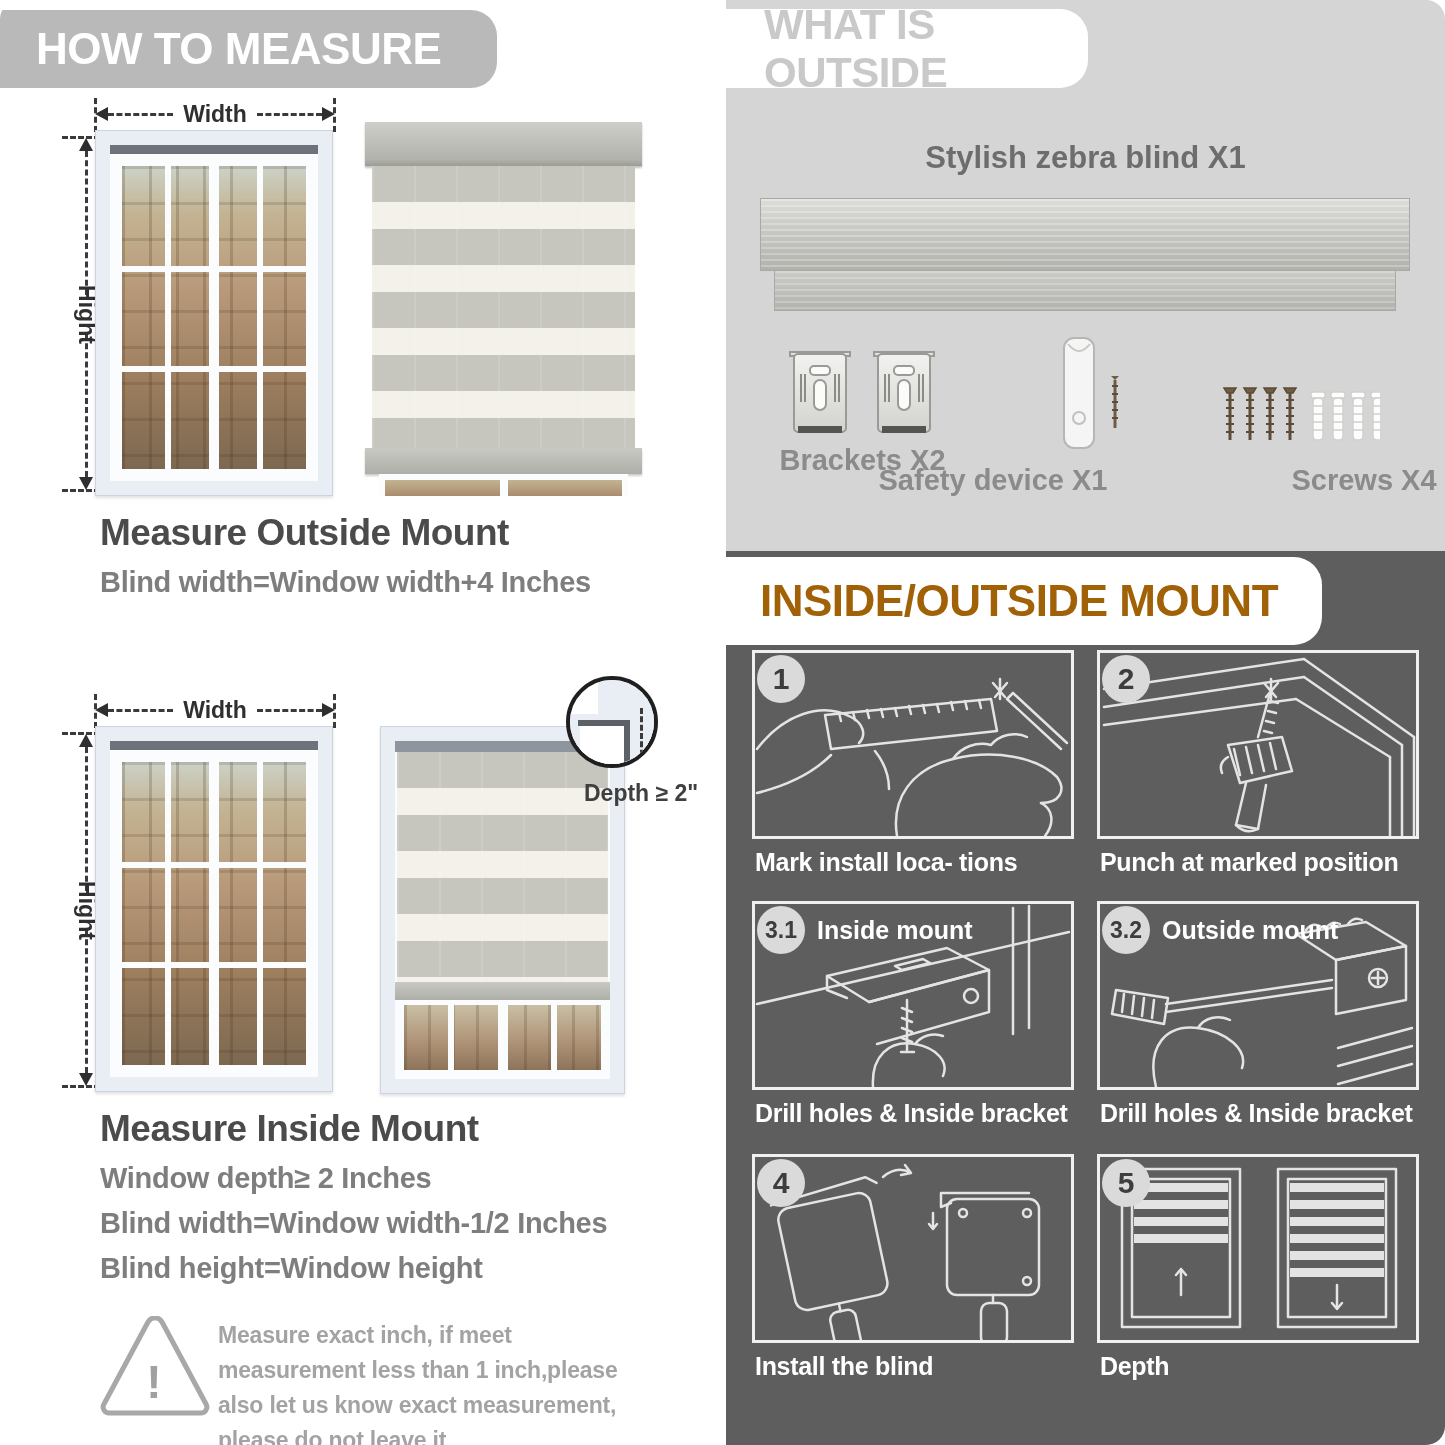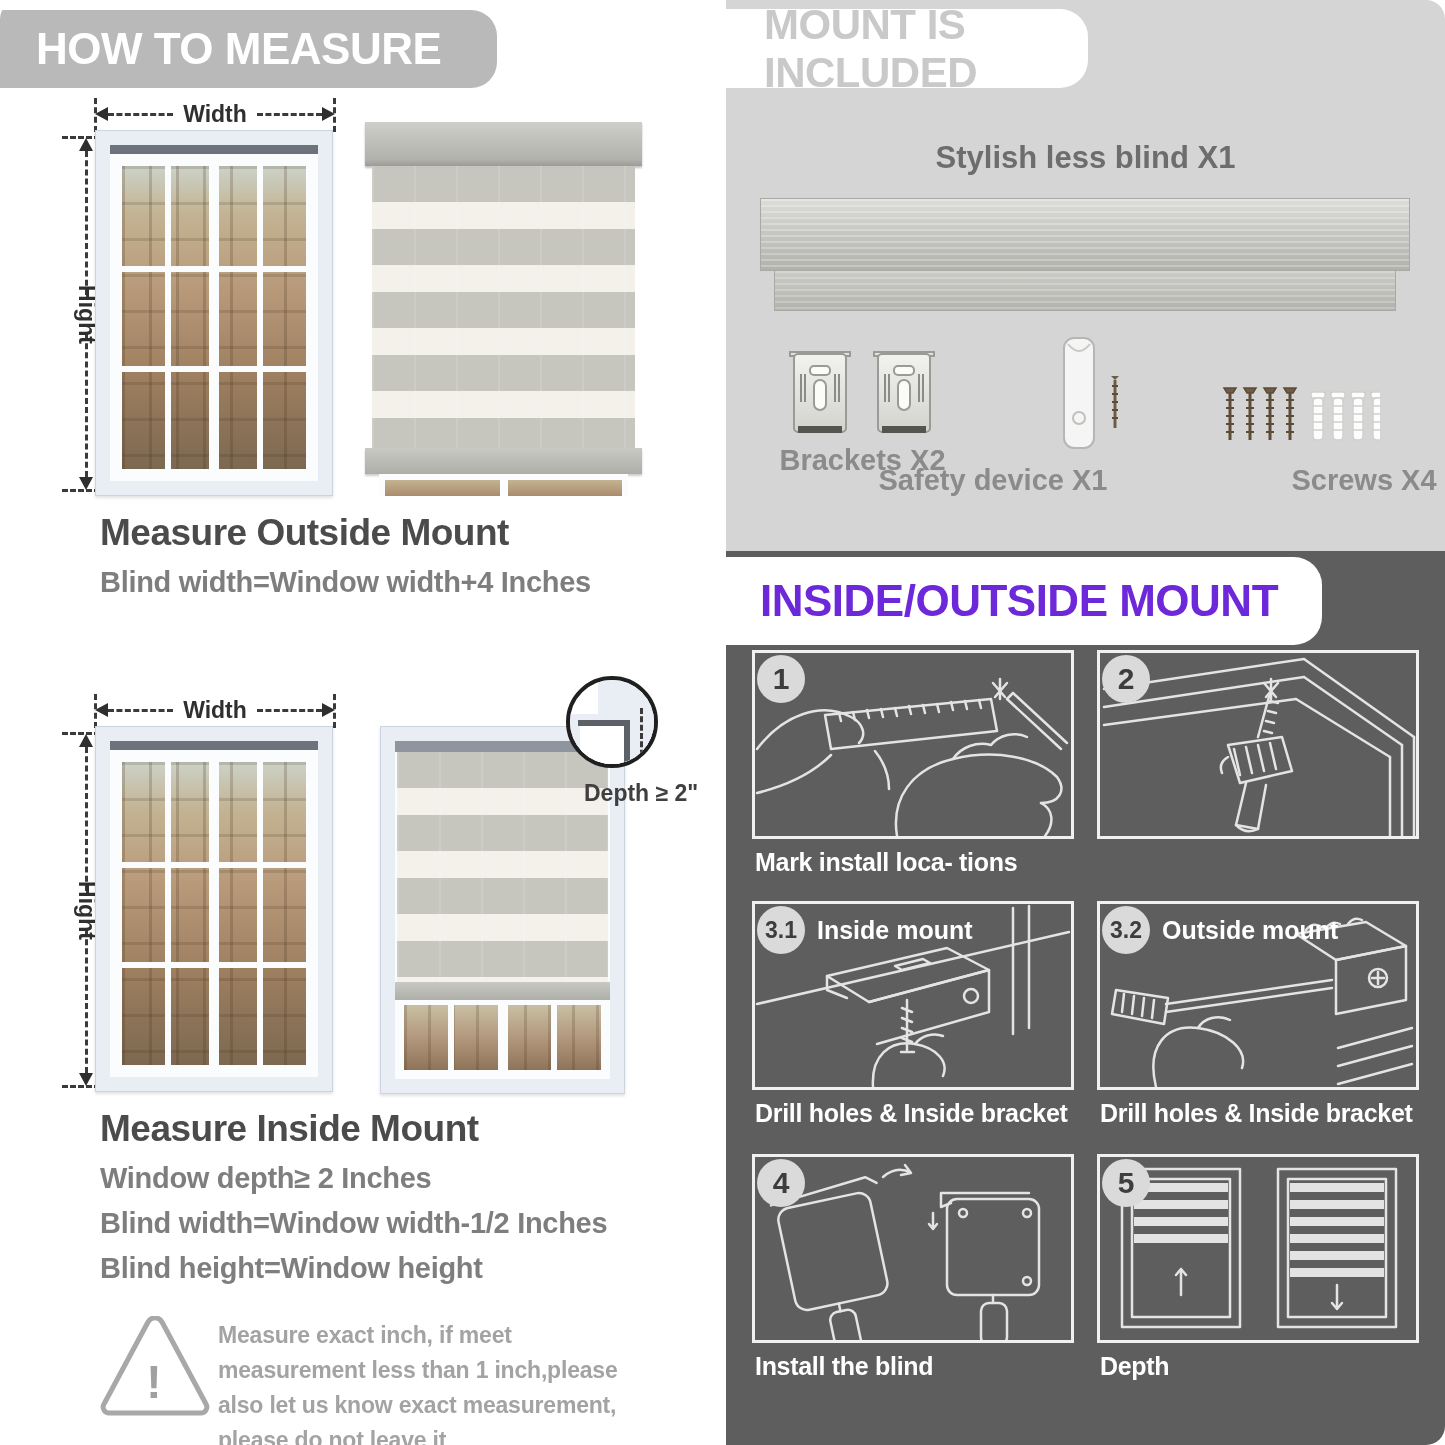--- a/index.html
+++ b/index.html
@@ -71,21 +71,21 @@
   .rail-bottom{left:774px;top:271px;width:622px;height:40px;
     background:
       repeating-linear-gradient(180deg, rgba(255,255,255,.22) 0 2px, rgba(0,0,0,0) 2px 6px),
       linear-gradient(180deg,#cbcbc7 0%,#b3b3ae 100%);
     border:1px solid #a9a9a5;border-top:none;box-sizing:border-box;}
   .item-label{font-size:29px;font-weight:bold;color:#8b8b8b;text-align:center;}
 
   .dark-panel{left:726px;top:551px;width:719px;height:894px;background:#5e5e5e;}
   .iom-header{left:726px;top:557px;width:596px;height:88px;background:#ffffff;
     border-radius:0 28px 28px 0;display:flex;align-items:center;padding-left:34px;box-sizing:border-box;}
-  .iom-header span{color:#6d28d9;font-size:44px;font-weight:bold;letter-spacing:-.5px;}
+  .iom-header span{color:#a16207;font-size:44px;font-weight:bold;letter-spacing:-.5px;}
 
   .step-panel{width:322px;height:189px;border:3px solid #f0f0f0;box-sizing:border-box;
     position:absolute;overflow:hidden;background:#5e5e5e;}
   .badge{position:absolute;left:2px;top:2px;width:48px;height:48px;border-radius:50%;
     background:#dadada;display:flex;align-items:center;justify-content:center;
     font-size:30px;font-weight:bold;color:#3d3d3d;}
   .badge.wide{font-size:23px;}
   .step-label{position:absolute;left:62px;top:12px;font-size:25px;font-weight:bold;color:#ffffff;}
   .caption{position:absolute;font-size:25px;font-weight:bold;color:#ffffff;letter-spacing:-.3px;}
   .stepsvg{position:absolute;inset:0;width:100%;height:100%;}
@@ -209,24 +209,24 @@
 
   <svg class="abs" style="left:96px;top:1316px;" width="118" height="104" viewBox="0 0 118 104">
     <path d="M52,10 L8,92 a6,6 0 0 0 6,9 L104,101 a6,6 0 0 0 6,-9 L66,10 a8,8 0 0 0 -14,0 Z" fill="none" stroke="#a8a8a8" stroke-width="5" stroke-linejoin="round" transform="translate(0,-4)"></path>
     <text x="58" y="82" text-anchor="middle" font-size="46" font-weight="bold" fill="#a0a0a0" font-family="Liberation Sans, sans-serif">!</text>
   </svg>
   <div class="abs warn-text" style="left:218px;top:1318px;width:440px;">Measure exact inch, if meet measurement less than 1 inch,please also let us know exact measurement, please do not leave it</div>
 
   <div class="abs rt-panel"></div>
 
   <div class="abs wii-header">
-    <span>MOUNT IS INCLUDED</span>
-  </div>
-
-  <div class="abs blind-x1">Stylish less blind X1</div>
+    <span>WHAT IS OUTSIDE</span>
+  </div>
+
+  <div class="abs blind-x1">Stylish zebra blind X1</div>
 
   <div class="abs rail-top"></div>
   <div class="abs rail-bottom"></div>
 
   <svg class="abs" style="left:786px;top:342px;" width="152" height="104" viewBox="0 0 152 104">
     <defs>
       <linearGradient id="met" x1="0" y1="0" x2="0" y2="1">
         <stop offset="0" stop-color="#f2f2f0"></stop>
           <stop offset="1" stop-color="#d2d2ce"></stop>
       </linearGradient>
@@ -346,20 +346,21 @@
         <path d="M164,30 l12,14 M178,30 l-12,14 M171,26 v20"></path>
         <path d="M128,92 L182,84 L192,118 L140,130 Z"></path>
         <path d="M134,96 l6,26 M146,94 l6,26 M158,92 l6,26 M170,90 l6,26"></path>
         <path d="M146,130 L136,172 L158,176 L166,132"></path>
         <path d="M136,172 q10,10 22,4"></path>
         <path d="M128,104 q-10,6 -6,16"></path>
       </g>
     </svg>
     <div class="badge">2</div>
   </div>
+  <div class="caption" style="left:1100px;top:848px;">Punch at  marked position</div>
 
   <div class="step-panel" style="left:752px;top:901px;">
     <svg class="stepsvg" viewBox="0 0 316 183">
       <g class="lineart">
         <path d="M2,100 L314,28"></path>
         <path d="M258,4 V130 M274,2 V124"></path>
         <path d="M72,72 L192,44 L234,66 L114,98 Z"></path>
         <path d="M72,72 v14 l20,8"></path>
         <path d="M140,62 l28,-7 l7,4 l-28,7 Z"></path>
         <path d="M114,98 L234,66 L234,108 L122,140"></path>

